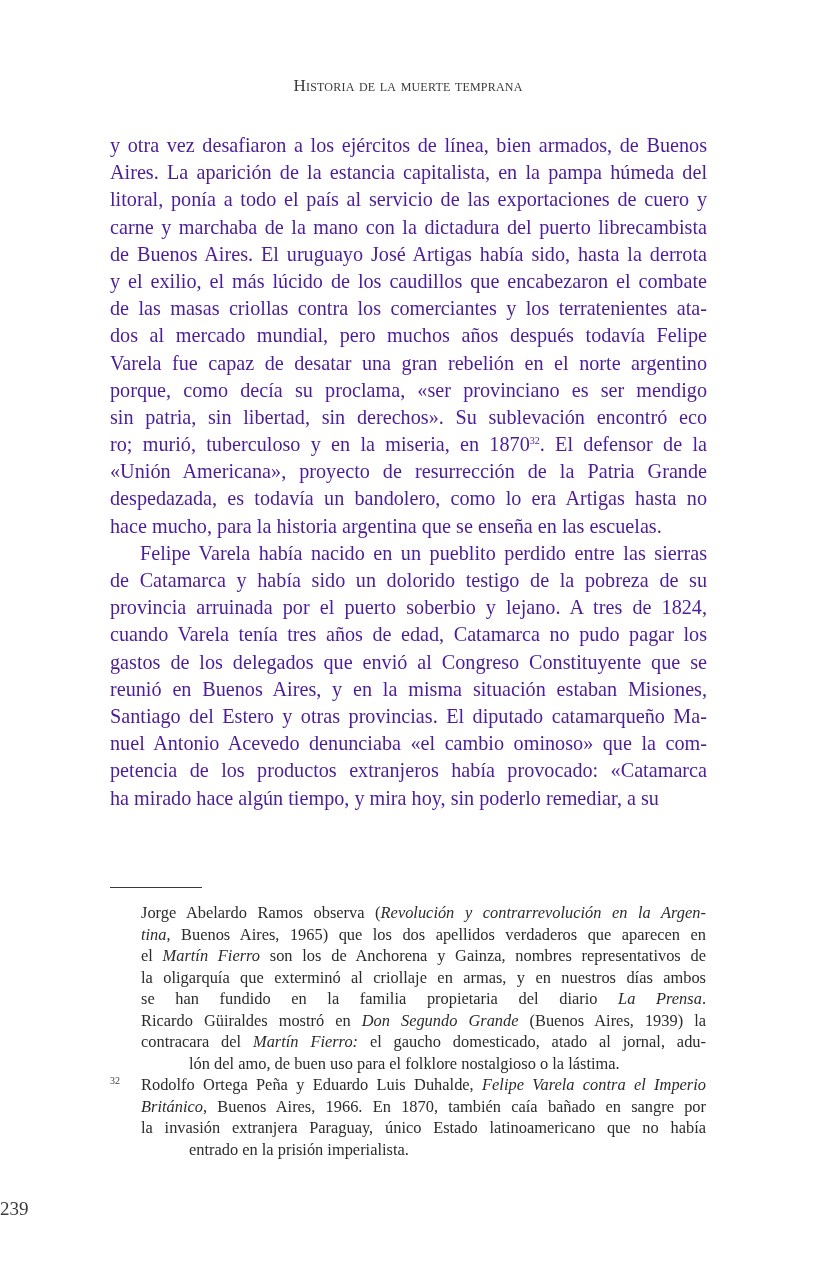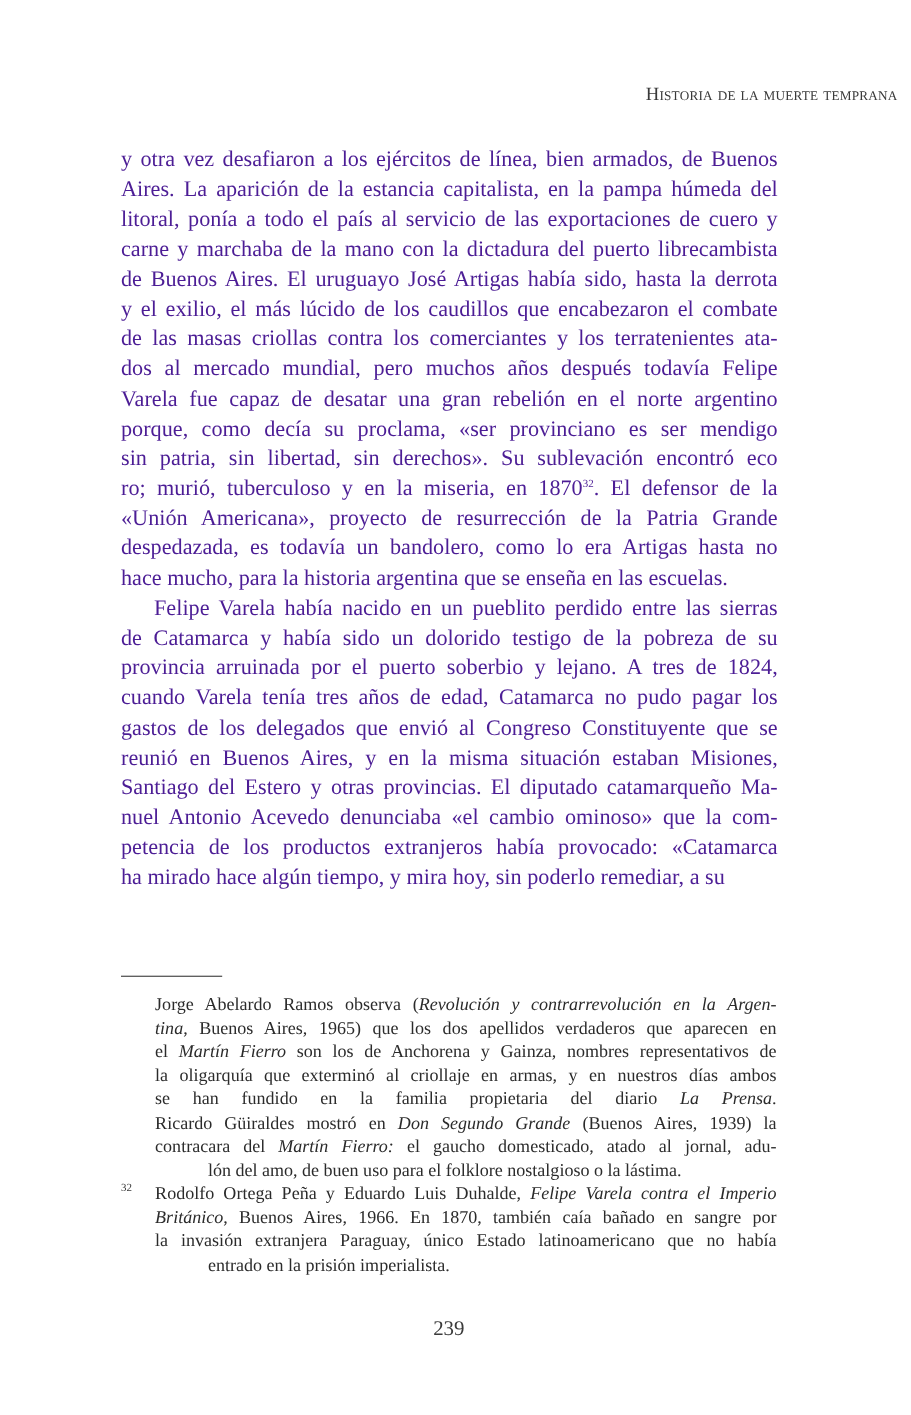--- a/index.html
+++ b/index.html
@@ -13,21 +13,21 @@
     position: relative;
     overflow: hidden;
     color: #2b2b2b;
     font-family: "Liberation Serif", "DejaVu Serif", serif;
   }
   .running-head {
     position: absolute;
     top: 76px;
     left: 0;
     width: 816px;
-    text-align: right;
+    text-align: center;
     font-size: 17px;
     font-variant: small-caps;
     letter-spacing: 0.2px;
     color: #3a3a3a;
   }
   .body-text {
     position: absolute;
     top: 132px;
     left: 110px;
     width: 597px;
@@ -92,21 +92,20 @@
     top: 0;
     font-size: 10px;
     line-height: 14px;
     color: #3a3a3a;
   }
   .page-number {
     position: absolute;
     top: 1198px;
     left: 0;
     width: 816px;
-    text-align: center;
     font-size: 19px;
     color: #3a3a3a;
   }
   i { font-style: italic; }
 </style>
 </head>
 <body>
 
 <div class="running-head">Historia de la muerte temprana</div>
 

